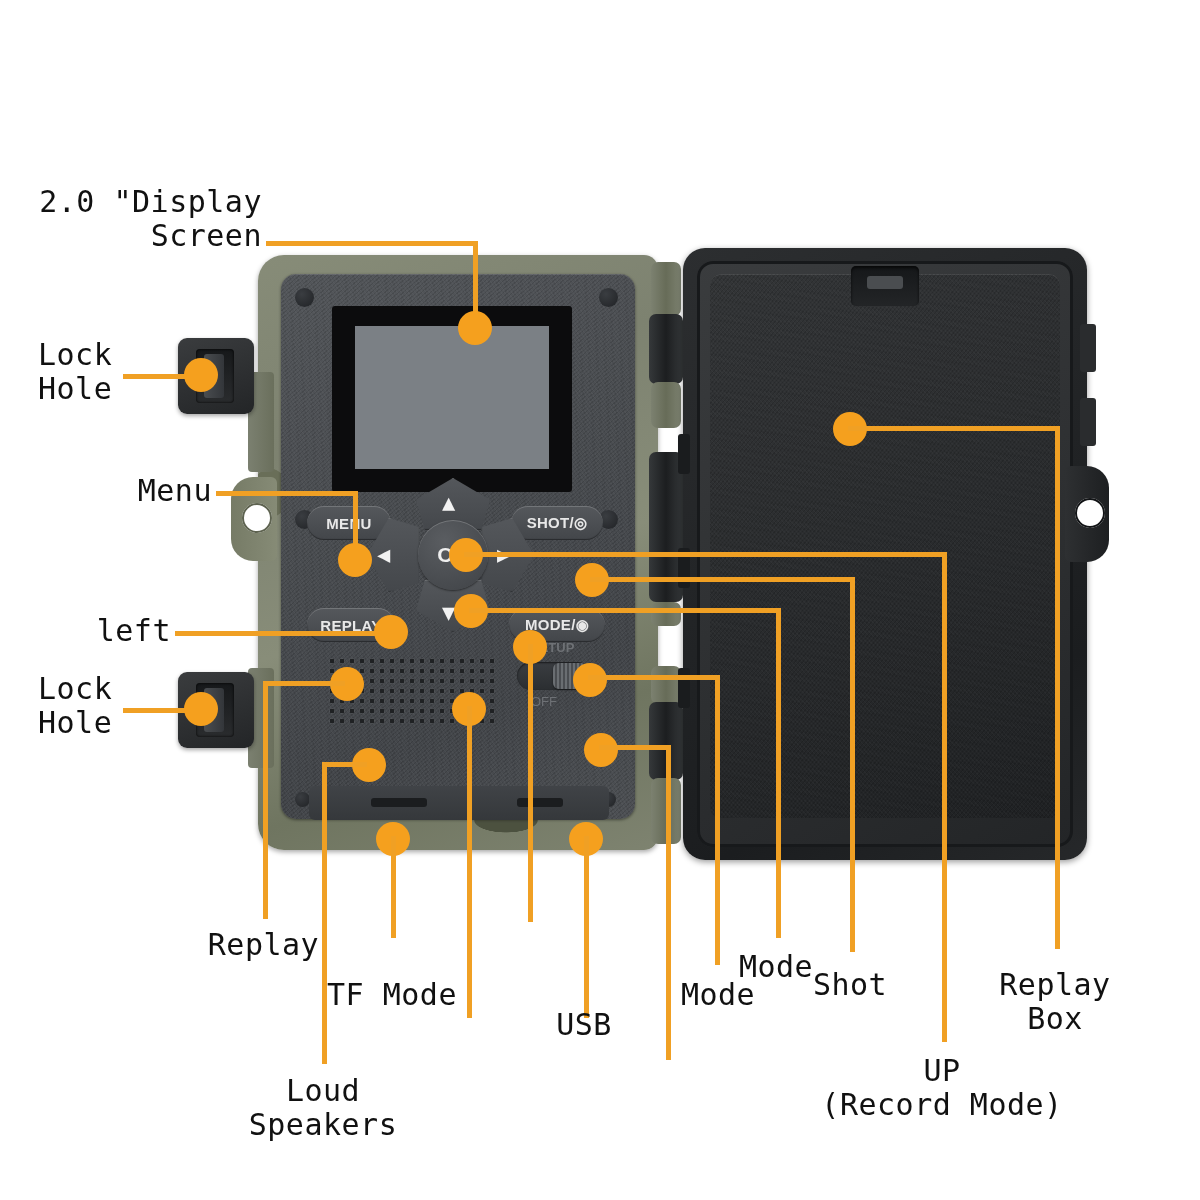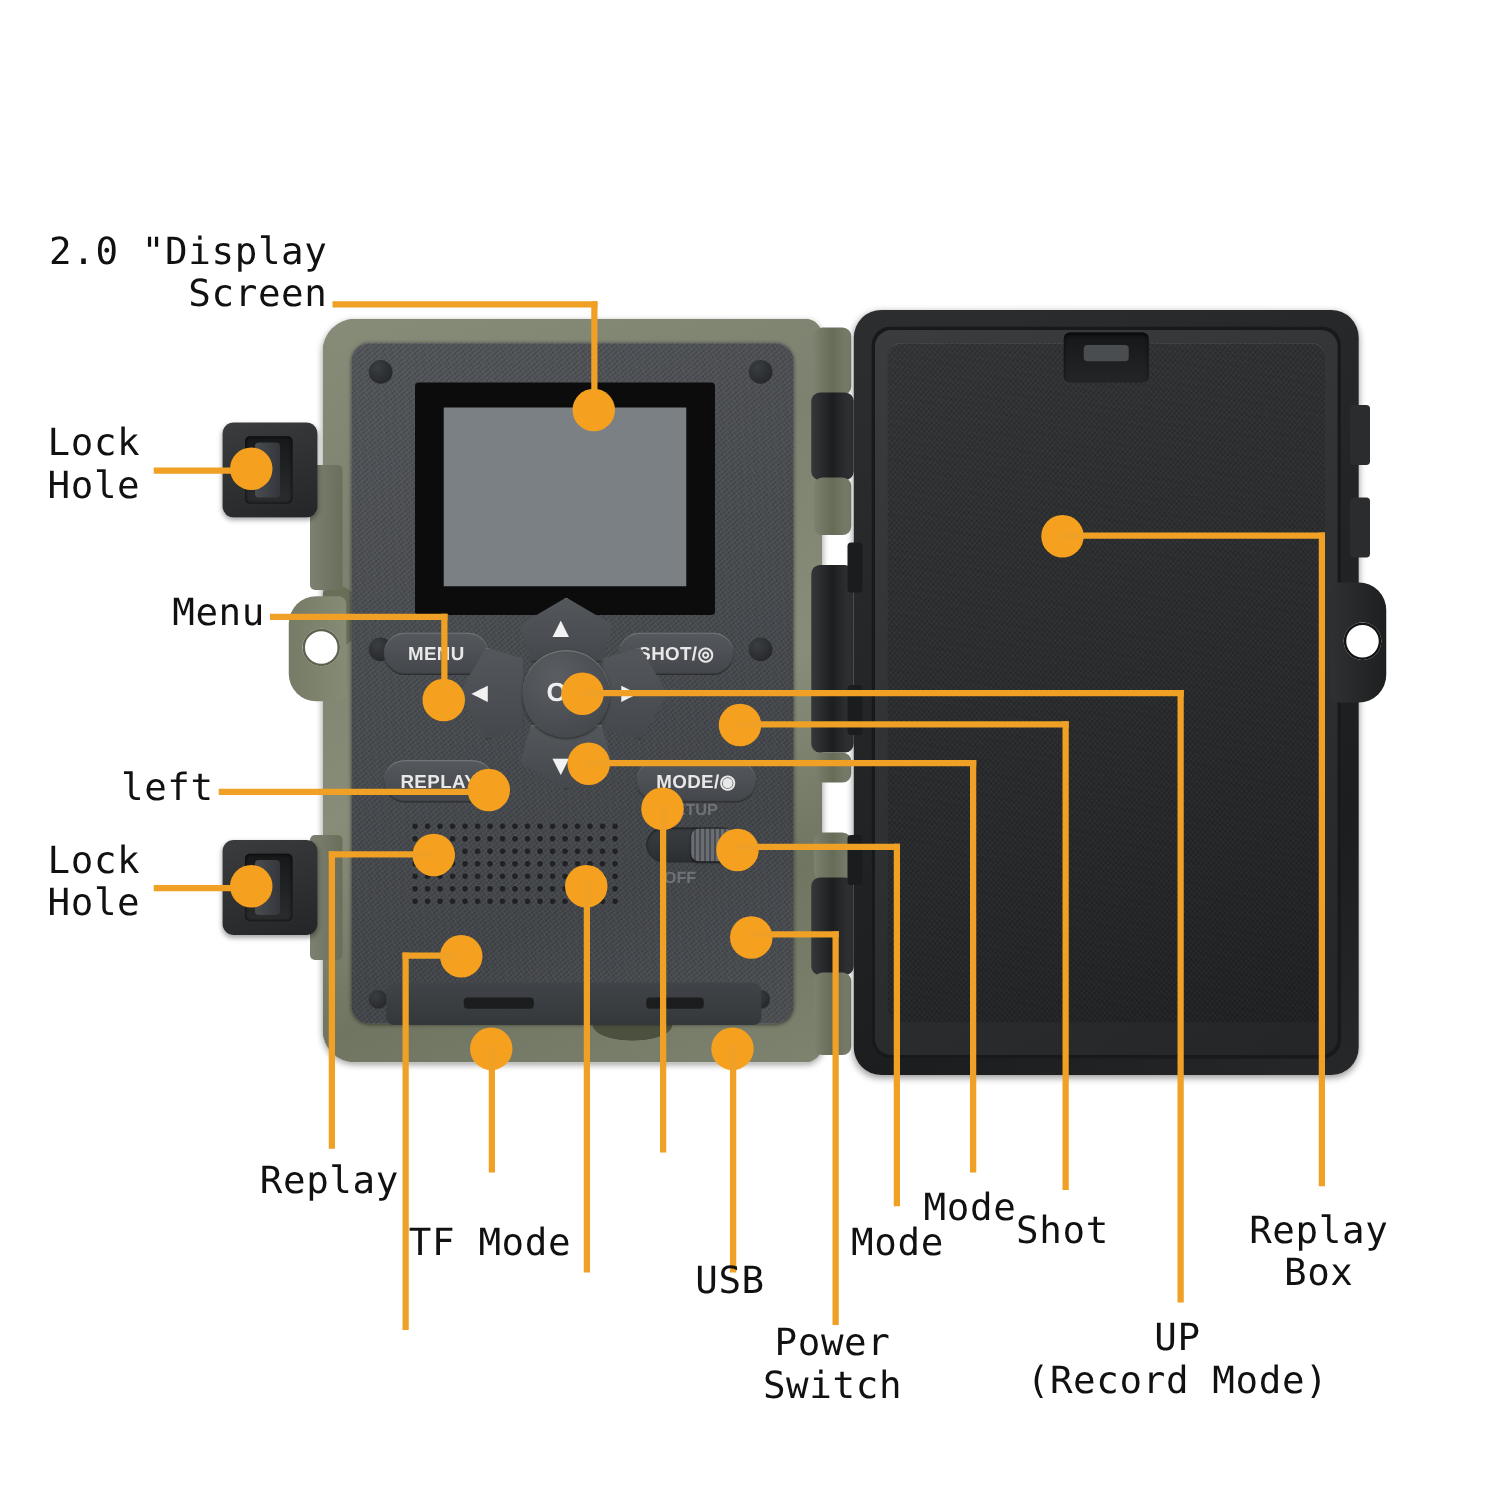--- a/index.html
+++ b/index.html
@@ -62,21 +62,21 @@
       box-shadow:inset 0 1px 0 rgba(255,255,255,.2), 0 1px 2px rgba(0,0,0,.5);
       display:flex;align-items:center;justify-content:center;
       color:#efefef;font-family:"Liberation Sans",sans-serif;font-weight:bold;font-size:21px;}
   .arw{position:absolute;color:#f2f2f2;font-size:22px;line-height:1;}
   
   #grille{position:absolute;left:48px;top:384px;width:168px;height:68px;
       background-image:radial-gradient(circle at 3px 3px, #1d1f21 2.1px, rgba(255,255,255,.07) 2.6px, transparent 3.1px);
       background-size:10px 10px;opacity:.95;}
   
   #swTxtS{position:absolute;left:250px;top:366px;color:#6e7175;font-family:"Liberation Sans",sans-serif;font-size:13px;font-weight:bold;}
-  #swTxtO{position:absolute;left:250px;top:420px;color:#6e7175;font-family:"Liberation Sans",sans-serif;font-size:13px;font-weight:bold;}
+  #swTxtO{position:absolute;left:250px;top:420px;color:#6e7175;font-family:"Liberation Sans",sans-serif;font-size:13px;font-weight:normal;}
   #swTrack{position:absolute;left:236px;top:388px;width:74px;height:28px;border-radius:14px;
       background:linear-gradient(180deg,#3a3d41,#2b2e31);box-shadow:inset 0 1px 2px rgba(0,0,0,.6);}
   #swKnob{position:absolute;left:272px;top:389px;width:34px;height:26px;border-radius:6px;
       background:repeating-linear-gradient(90deg,#6a6e72 0 2px,#4a4d51 2px 4px);
       box-shadow:0 1px 2px rgba(0,0,0,.5);}
   
   #portStrip{position:absolute;left:28px;top:512px;width:300px;height:34px;border-radius:6px;
       background:linear-gradient(180deg,#404347,#35383b);}
   .portSlot{position:absolute;height:9px;border-radius:3px;background:#1b1d1f;}
 
@@ -137,21 +137,21 @@
       <div class="screwF" style="left:320px;top:518px;width:15px;height:15px;"></div>
 
       <div id="lcdBez">
         <div id="lcd"></div>
       </div>
 
       <div class="btnPill" style="left:26px;top:232px;width:84px;">MENU</div>
 
       <div class="btnPill" style="left:26px;top:334px;width:88px;">REPLAY</div>
 
-      <div class="btnPill" style="left:214px;top:232px;width:92px;">SHOT/◎</div>
+      <div class="btnPill" style="left:230px;top:232px;width:92px;">SHOT/◎</div>
 
       <div class="btnPill" style="left:228px;top:334px;width:96px;">MODE/◉</div>
 
       <div class="dpad" id="dUp"></div>
       <div class="dpad" id="dDn"></div>
       <div class="dpad" id="dLf"></div>
       <div class="dpad" id="dRt"></div>
       <span class="arw" style="left:161px;top:218px;">▲</span>
       <span class="arw" style="left:161px;top:328px;">▼</span>
       <span class="arw" style="left:96px;top:270px;">◀</span>
@@ -280,27 +280,27 @@
 
   <div class="lbl r" style="left:0px;top:614px;width:171px;">left</div>
 
   <div class="lbl" style="left:38px;top:672px;">Lock
 Hole</div>
 
   <div class="lbl c" style="left:181px;top:928px;width:165px;">Replay</div>
 
   <div class="lbl c" style="left:307px;top:978px;width:170px;">TF Mode</div>
 
+  <div class="lbl c" style="left:219px;top:1074px;width:208px;">Loud
+Speakers</div>
 
 
 
   <div class="lbl c" style="left:524px;top:1008px;width:120px;">USB</div>
 
-  <div class="lbl c" style="left:566px;top:1058px;width:200px;">Power
-Switch</div>
 
   <div class="lbl c" style="left:648px;top:978px;width:140px;">Mode</div>
 
   <div class="lbl c" style="left:703px;top:950px;width:146px;">Mode</div>
 
   <div class="lbl c" style="left:782px;top:968px;width:136px;">Shot</div>
 
   <div class="lbl c" style="left:787px;top:1054px;width:310px;">UP
 (Record Mode)</div>
 

